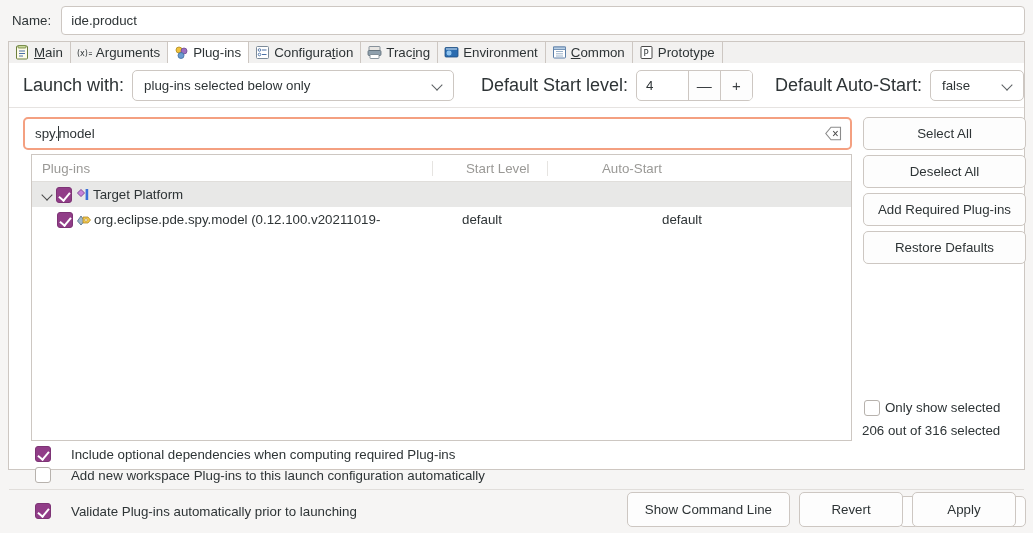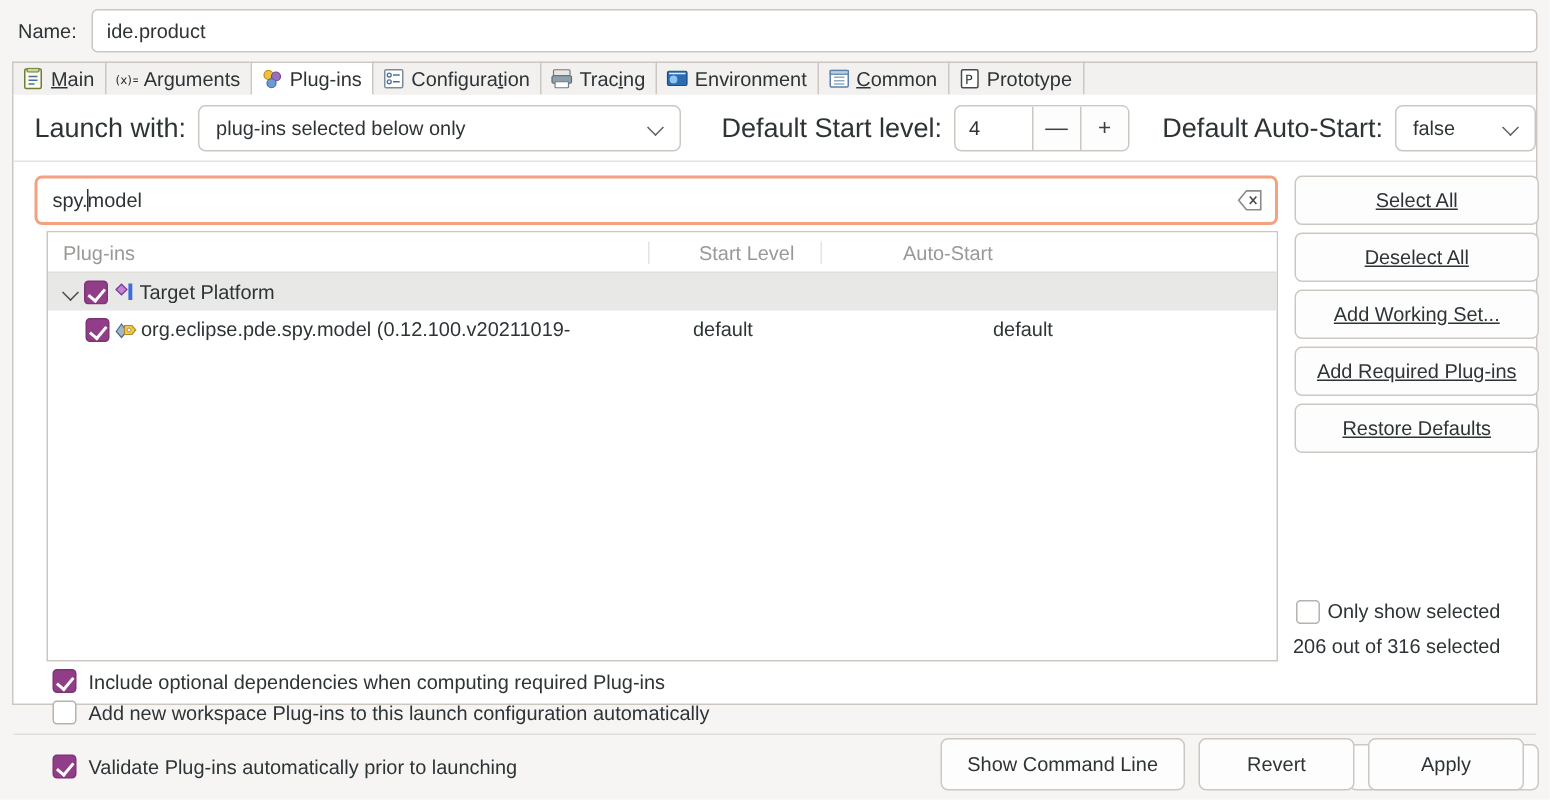--- a/index.html
+++ b/index.html
@@ -149,40 +149,40 @@
     content: ""; position: absolute; left: 4px; top: 2px;
     width: 5px; height: 9px;
     border-right: 2px solid #ffffff; border-bottom: 2px solid #ffffff;
     transform: rotate(40deg);
   }
 
   .pi-icon { width: 17px; height: 16px; flex: 0 0 17px; margin: 0 1px 0 3px; position: relative; }
   .rowlabel { overflow: hidden; white-space: nowrap; }
 
   
-  .btncol { position: absolute; left: 854px; top: 54px; width: 163px; text-decoration: underline; }
+  .btncol { position: absolute; left: 854px; top: 54px; width: 163px; }
   .btn {
     width: 163px; height: 33px; margin-bottom: 5px;
     background: #fdfdfd; border: 1px solid #cdc7c2; border-radius: 5px;
     display: flex; align-items: center; justify-content: center;
     font-size: 13.3px; color: #2e3436; white-space: nowrap;
   }
   .onlyshow {
     position: absolute; left: 855px; top: 337px;
     display: flex; align-items: flex-start; gap: 5px;
     font-size: 13.3px; color: #2e3436; white-space: nowrap;
   }
   .countsel {
     position: absolute; left: 853px; top: 360px;
     font-size: 13.3px; color: #2e3436; white-space: nowrap;
   }
 
   
   .cbline {
-    position: absolute; display: flex; align-items: center; gap: 8px;
+    position: absolute; display: flex; align-items: center; gap: 20px;
     font-size: 13.3px; color: #2e3436; white-space: nowrap;
   }
   .cb-incl { left: 26px; top: 383px; }
   .cb-addnew { left: 26px; top: 404px; }
 
   .hsep {
     position: absolute; left: 0; top: 426px; width: 1015px; height: 1px; background: #e1dedb;
   }
   .cb-validate { left: 26px; top: 440px; }
   .validate-btn {
@@ -389,21 +389,20 @@
           <span class="rowlabel">org.eclipse.pde.spy.model (0.12.100.v20211019-</span>
         </div>
         <span class="cell-sl">default</span>
         <span class="cell-as">default</span>
       </div>
     </div>
 
     <div class="btncol">
       <div class="btn">Select All</div>
       <div class="btn">Deselect All</div>
-      <div class="btn">Add Working Set...</div>
       <div class="btn">Add Required Plug-ins</div>
       <div class="btn">Restore Defaults</div>
     </div>
 
     <div class="onlyshow">
       <span class="cbx"></span>
       <span>Only show selected</span>
     </div>
     <div class="countsel">206 out of 316 selected</div>
 

